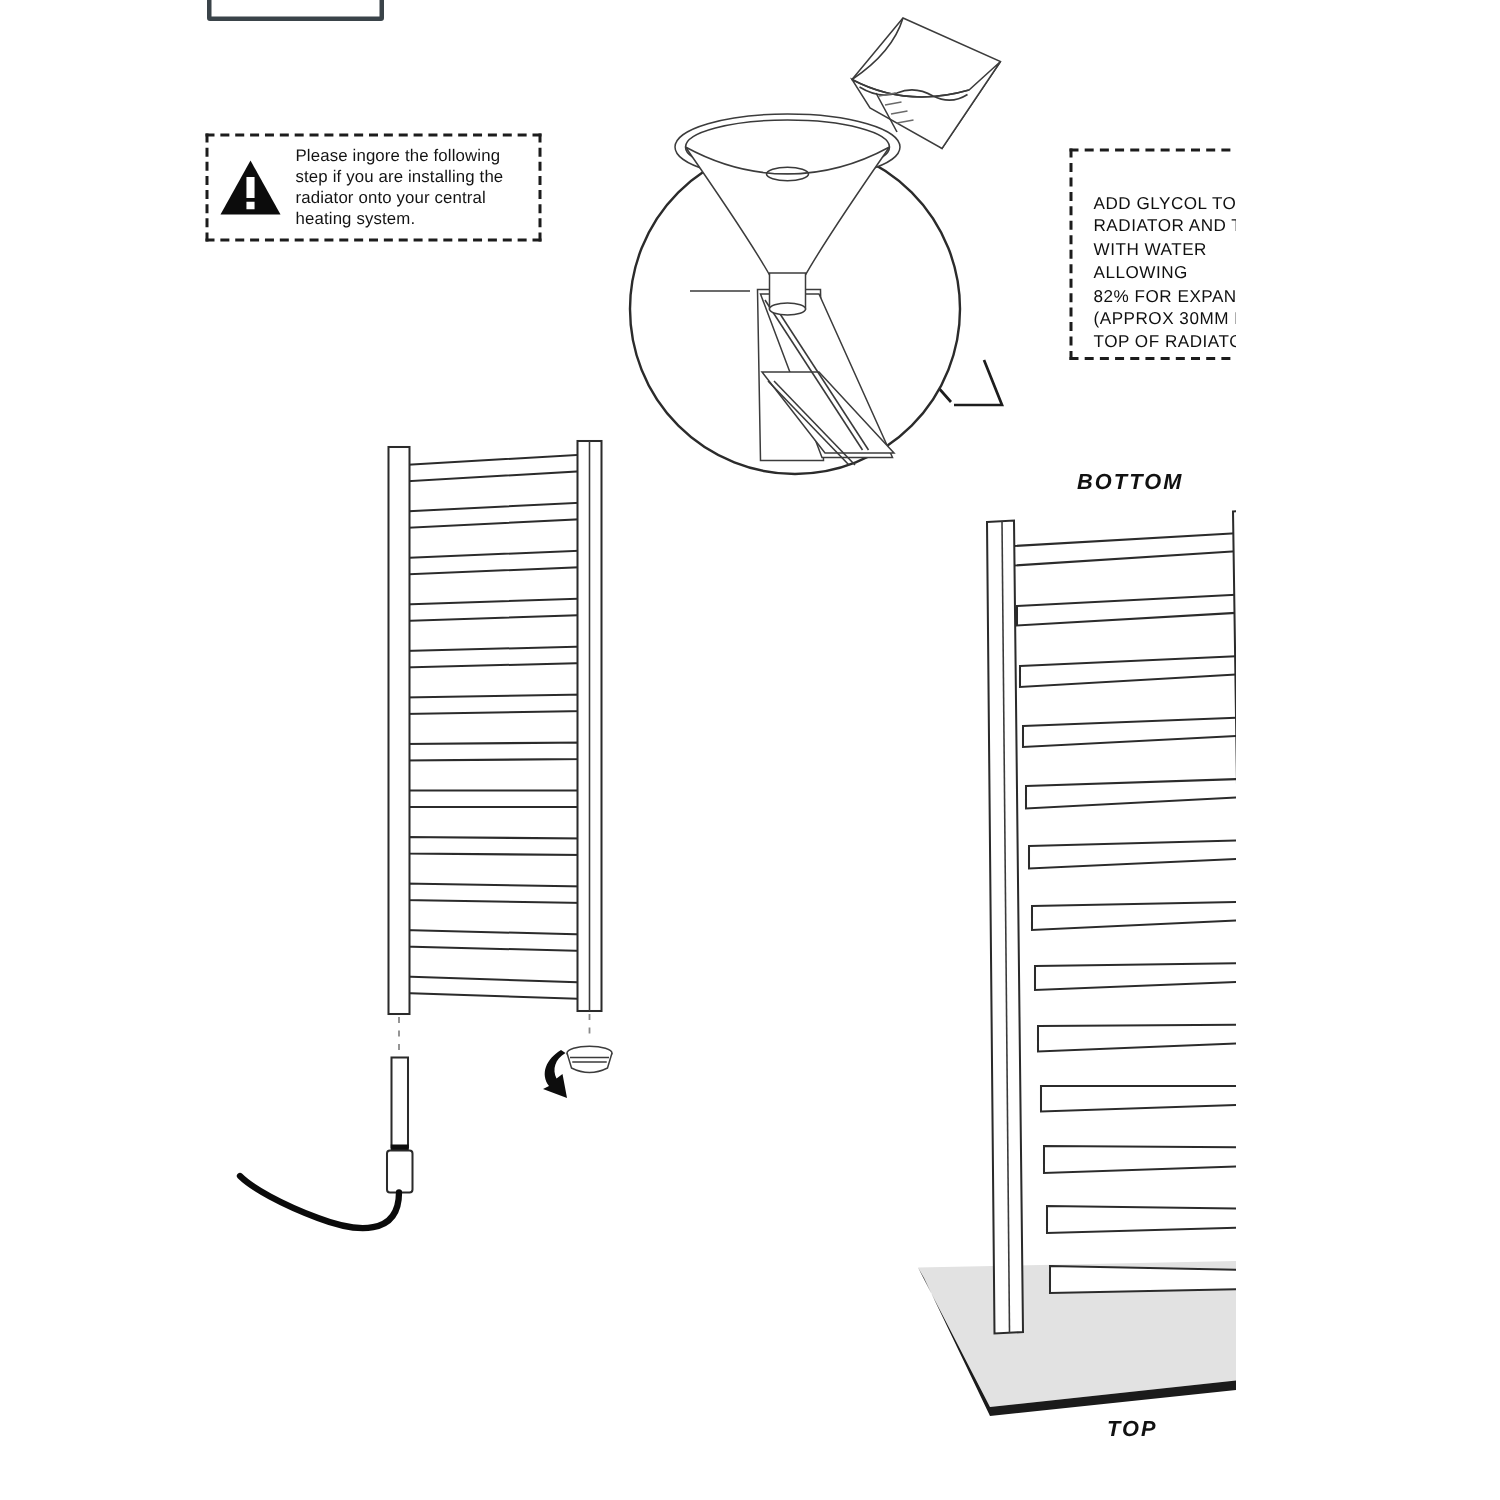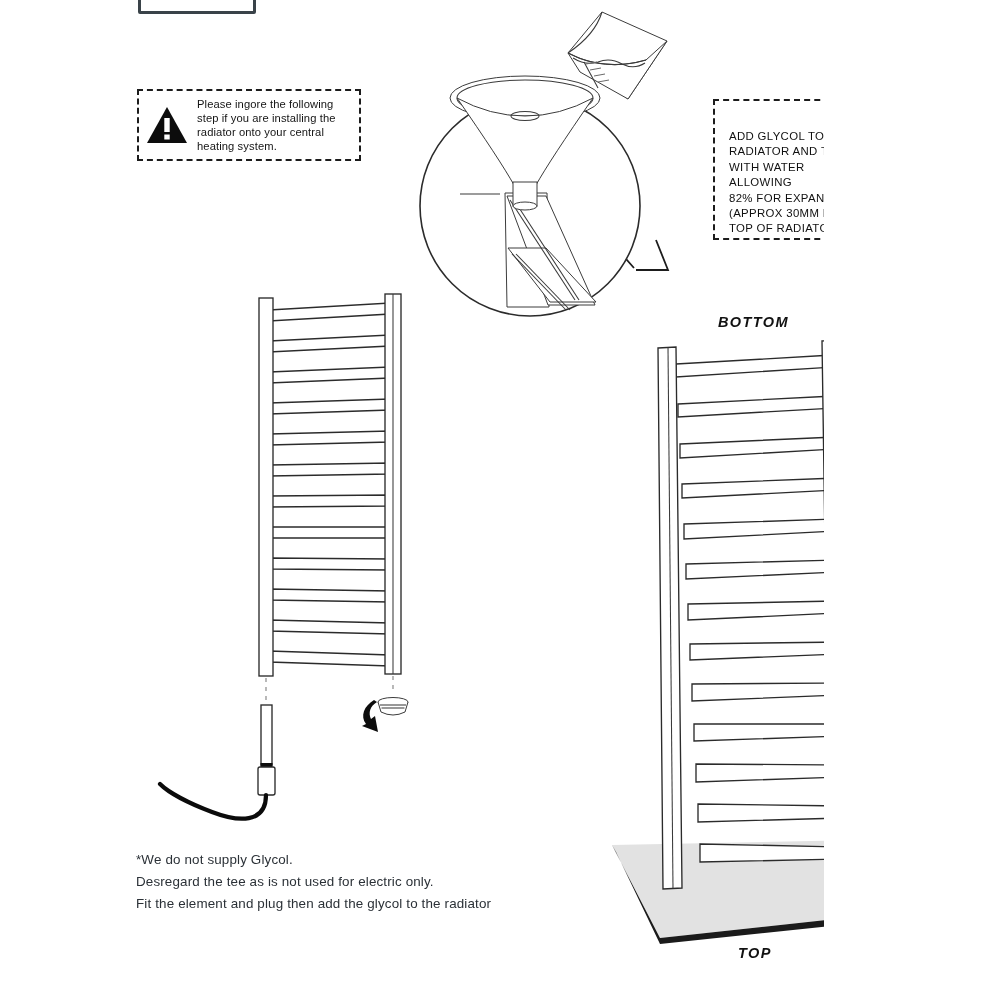--- a/index.html
+++ b/index.html
@@ -261,17 +261,14 @@
 RADIATOR AND TOP UP
 WITH WATER ALLOWING
 82% FOR EXPANSION
 (APPROX 30MM FROM
 TOP OF RADIATOR)</div>
   </div>
 
   <div class="abs io-label" id="label-bottom">BOTTOM</div>
   <div class="abs io-label" id="label-top">TOP</div>
 
-  <div class="abs" id="footer-notes">*We do not supply Glycol.
-Desregard the tee as is not used for electric only.
-Fit the element and plug then add the glycol to the radiator</div>
 
 </div>
 
 </body></html>

